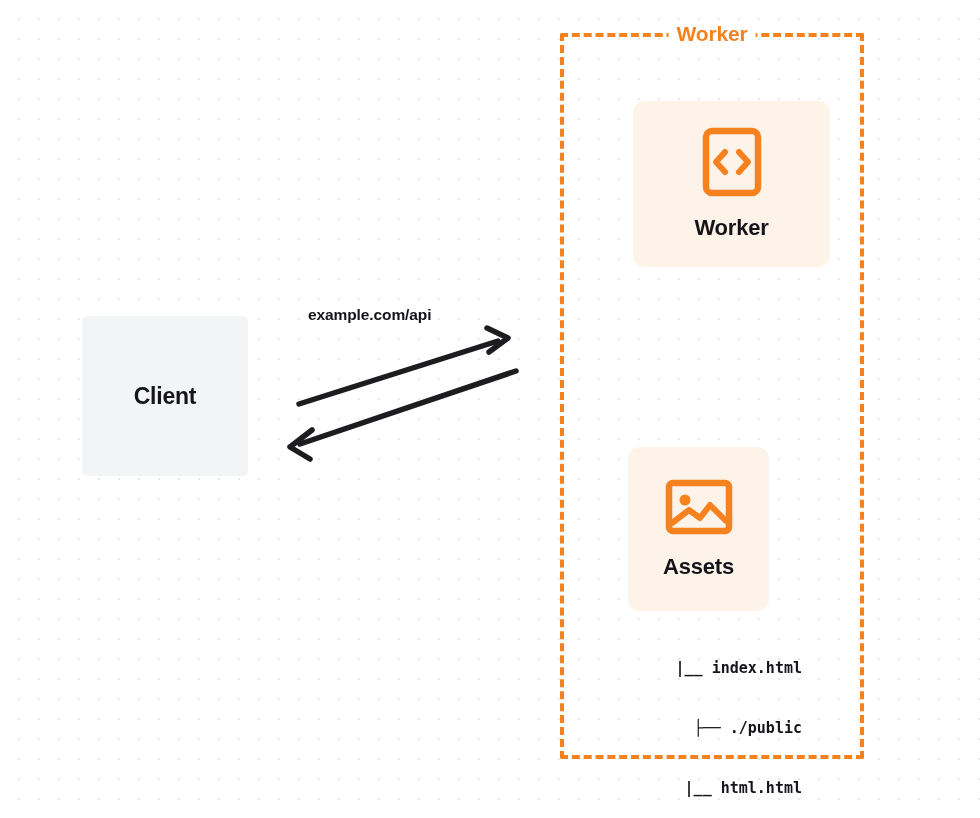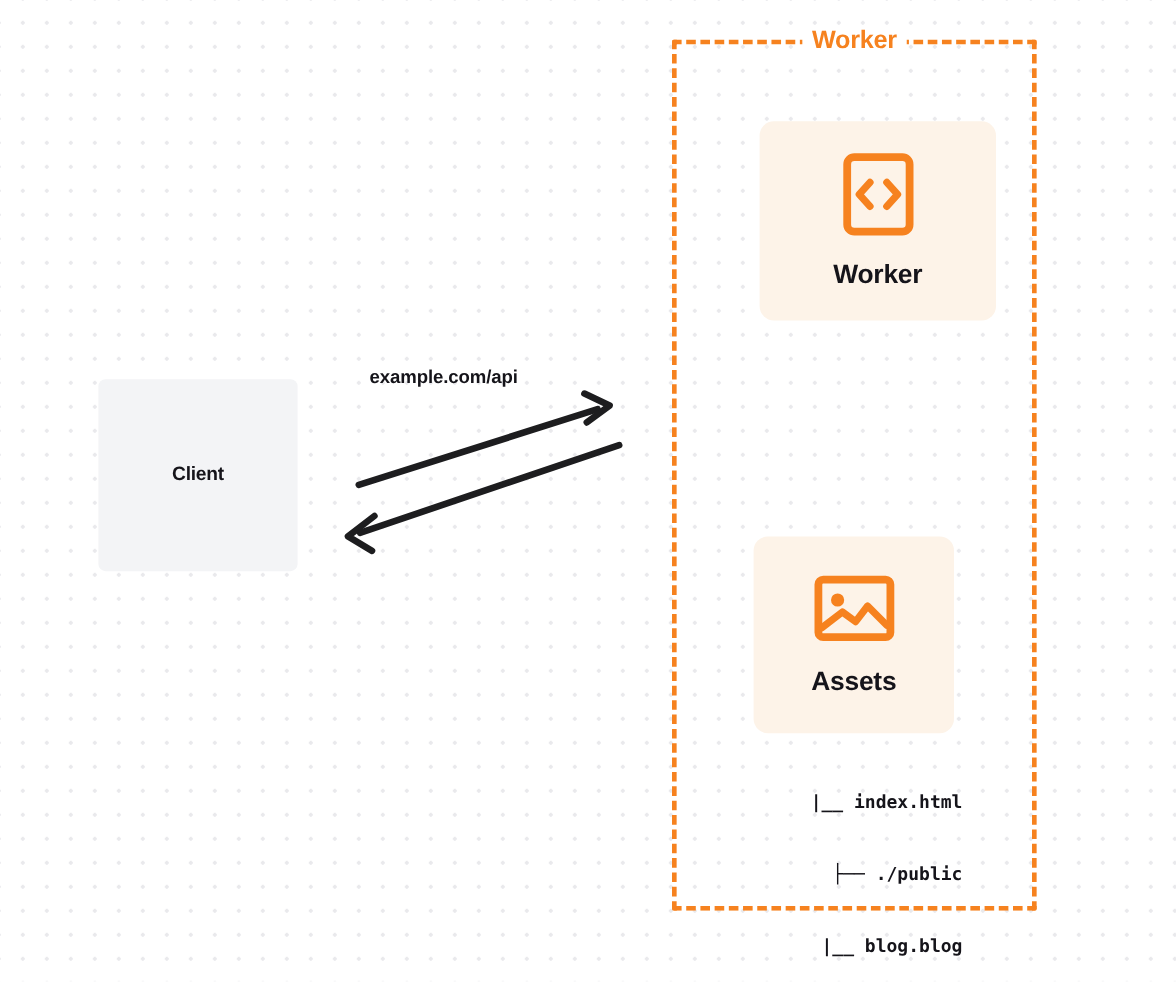--- a/index.html
+++ b/index.html
@@ -33,21 +33,21 @@
     top: 316px;
     width: 166px;
     height: 160px;
     background: #f3f4f6;
     border-radius: 6px;
     display: flex;
     align-items: center;
     justify-content: center;
   }
   #client-node .node-label {
-    font-size: 16px;
+    font-size: 23px;
     font-weight: bold;
     color: #15141a;
     letter-spacing: -0.2px;
   }
 
   
   #arrow-layer {
     position: absolute;
     left: 0;
     top: 0;
@@ -104,21 +104,21 @@
   }
   #worker-card {
     left: 633px;
     top: 101px;
     width: 197px;
     height: 166px;
   }
   #assets-card {
     left: 628px;
     top: 447px;
-    width: 167px;
+    width: 141px;
     height: 164px;
   }
   .service-card .card-icon {
     display: block;
     margin-bottom: 14px;
   }
   .service-card .card-label {
     font-size: 22px;
     font-weight: bold;
     color: #15141a;
@@ -188,17 +188,17 @@
         <circle cx="20" cy="22" r="5.5" fill="#f6821f"></circle>
         <polyline points="7,45 24,32 35,40 45,27 61,43" fill="none" stroke="#f6821f" stroke-width="6" stroke-linecap="round" stroke-linejoin="round"></polyline>
       </svg>
     </span>
     <span class="card-label">Assets</span>
   </div>
 
   <div id="file-tree">
     <span class="tree-row">|__ index.html</span>
     <span class="tree-row">├── ./public</span>
-    <span class="tree-row">|__ blog.blog</span>
+    <span class="tree-row">|__ html.html</span>
     
   </div>
 
 </div>
 
 </body></html>

